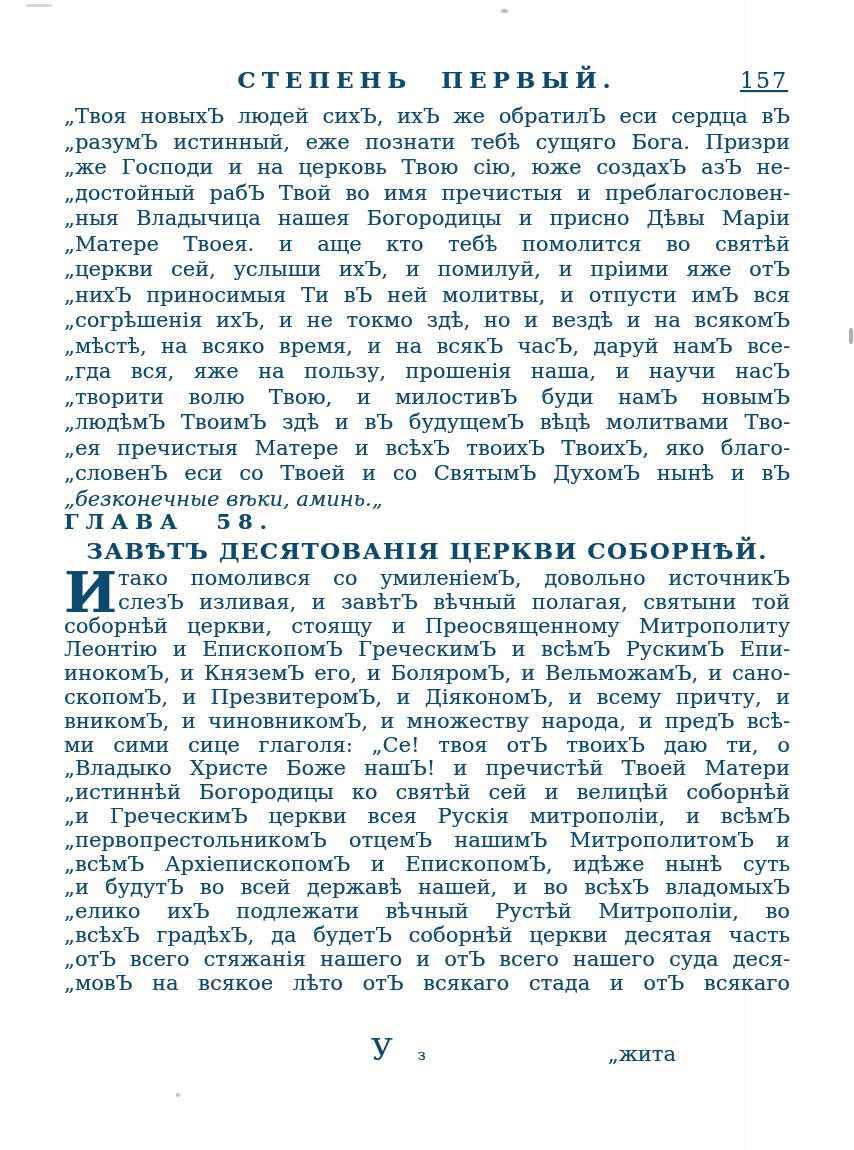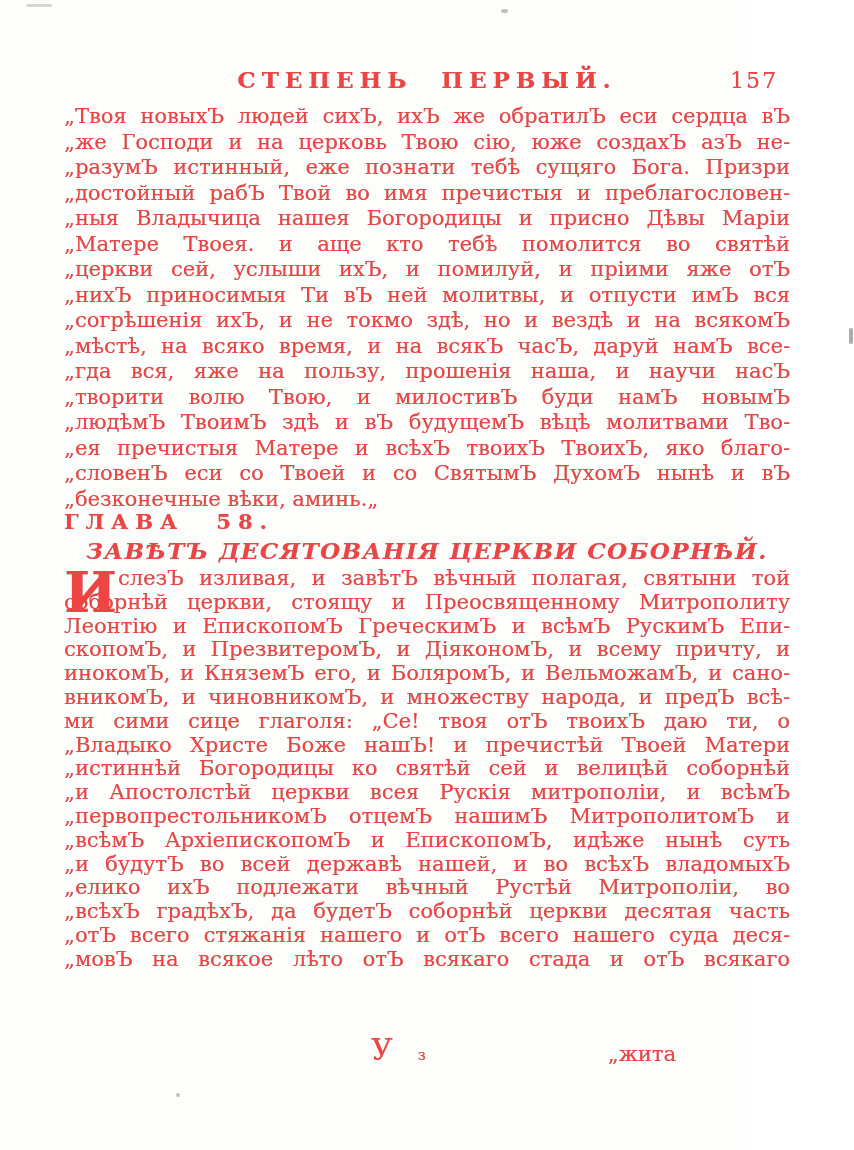--- a/index.html
+++ b/index.html
@@ -1,54 +1,54 @@
 <!DOCTYPE html>
 <html><head>
 <meta charset="utf-8">
 <style>
   html,body{margin:0;padding:0;width:854px;height:1150px;overflow:hidden;}
   .page{
     position:absolute; inset:0; width:746px; height:1150px;
     background:#fdfdfb;
     font-family:"DejaVu Serif","Liberation Serif",serif;
-    color:#ef4444;
+    color:#0c4a6e;
     text-shadow:0.35px 0.35px 0 rgba(28,21,16,0.38);
   }
   
   .running-head{position:absolute;top:66px;left:64px;width:726px;height:32px;}
   .rh-title{
     text-align:center;font-weight:bold;font-size:23px;
     letter-spacing:6px;word-spacing:15px;
   }
-  .rh-page{position:absolute;right:12px;top:2px;font-size:22px;letter-spacing:2px;}
+  .rh-page{position:absolute;right:2px;top:2px;font-size:22px;letter-spacing:2px;text-decoration:underline;}
   
   .para{position:absolute;left:64px;width:726px;font-size:21px;}
   .para .line{
     text-align:justify;
     text-align-last:justify;
     -moz-text-align-last:justify;
     white-space:normal;
   }
-  .para .line.short{text-align-last:left;-moz-text-align-last:left;}
+  .para .line.short{text-align-last:left;font-style:italic;-moz-text-align-last:left;}
   .para1{top:104px;line-height:25.5px;}
   .para2{top:567px;line-height:23.8px;}
   .dropcap{
     position:absolute;left:0;top:2px;
     font-size:56px;line-height:46px;font-weight:bold;
     letter-spacing:0;
   }
   .para2 .line.dc{padding-left:54px;}
   
   .chap-head{
     position:absolute;top:509px;left:64px;width:726px;text-align:left;
     font-weight:bold;font-size:21px;letter-spacing:7px;word-spacing:18px;
   }
   .chap-title{
     position:absolute;top:537px;left:64px;width:726px;text-align:center;
-    font-weight:bold;font-size:23px;letter-spacing:1.5px;font-style:italic;
+    font-weight:bold;font-size:23px;letter-spacing:1.5px;
   }
   
   .signature{position:absolute;left:371px;top:1032px;font-size:15px;letter-spacing:10px;}
   .signature::first-letter{font-size:30px;letter-spacing:10px;}
   .catchword{position:absolute;right:70px;top:1042px;font-size:21px;}
   
   .speck{position:absolute;background:#8a8a86;border-radius:50%;opacity:.55;}
   .sp1{left:26px;top:4px;width:26px;height:3px;border-radius:2px;opacity:.35;}
   .sp2{left:501px;top:9px;width:7px;height:4px;}
   .sp3{left:849px;top:328px;width:4px;height:16px;border-radius:2px;opacity:.7;}
@@ -64,52 +64,53 @@
   <span class="speck sp3"></span>
   <span class="speck sp4"></span>
 
   <header class="running-head">
     <div class="rh-title">СТЕПЕНЬ ПЕРВЫЙ.</div>
     <div class="rh-page">157</div>
   </header>
 
   <section class="para para1">
     <div class="line">„Твоя новыхЪ людей сихЪ, ихЪ же обратилЪ еси сердца вЪ</div>
+    <div class="line">„разумЪ истинный, еже познати тебѣ сущяго Бога. Призри</div>
     <div class="line">„же Господи и на церковь Твою сію, юже создахЪ азЪ не-</div>
-    <div class="line">„разумЪ истинный, еже познати тебѣ сущяго Бога. Призри</div>
     <div class="line">„достойный рабЪ Твой во имя пречистыя и преблагословен-</div>
     <div class="line">„ныя Владычица нашея Богородицы и присно Дѣвы Маріи</div>
     <div class="line">„Матере Твоея. и аще кто тебѣ помолится во святѣй</div>
     <div class="line">„церкви сей, услыши ихЪ, и помилуй, и пріими яже отЪ</div>
     <div class="line">„нихЪ приносимыя Ти вЪ ней молитвы, и отпусти имЪ вся</div>
     <div class="line">„согрѣшенія ихЪ, и не токмо здѣ, но и вездѣ и на всякомЪ</div>
     <div class="line">„мѣстѣ, на всяко время, и на всякЪ часЪ, даруй намЪ все-</div>
     <div class="line">„гда вся, яже на пользу, прошенія наша, и научи насЪ</div>
     <div class="line">„творити волю Твою, и милостивЪ буди намЪ новымЪ</div>
     <div class="line">„людѣмЪ ТвоимЪ здѣ и вЪ будущемЪ вѣцѣ молитвами Тво-</div>
     <div class="line">„ея пречистыя Матере и всѣхЪ твоихЪ ТвоихЪ, яко благо-</div>
     <div class="line">„словенЪ еси со Твоей и со СвятымЪ ДухомЪ нынѣ и вЪ</div>
     <div class="line short">„безконечные вѣки, аминь.„</div>
   </section>
 
   <div class="chap-head">ГЛАВА 58.</div>
   <div class="chap-title">ЗАВѢТЪ ДЕСЯТОВАНІЯ ЦЕРКВИ СОБОРНѢЙ.</div>
 
   <section class="para para2">
     <span class="dropcap">И</span>
+    <div class="line dc">тако помолився со умиленіемЪ, довольно источникЪ</div>
     <div class="line dc">слезЪ изливая, и завѣтЪ вѣчный полагая, святыни той</div>
     <div class="line">соборнѣй церкви, стоящу и Преосвященному Митрополиту</div>
     <div class="line">Леонтію и ЕпископомЪ ГреческимЪ и всѣмЪ РускимЪ Епи-</div>
+    <div class="line">инокомЪ, и КняземЪ его, и БоляромЪ, и ВельможамЪ, и сано-</div>
     <div class="line">скопомЪ, и ПрезвитеромЪ, и ДіякономЪ, и всему причту, и</div>
-    <div class="line">инокомЪ, и КняземЪ его, и БоляромЪ, и ВельможамЪ, и сано-</div>
     <div class="line">вникомЪ, и чиновникомЪ, и множеству народа, и предЪ всѣ-</div>
     <div class="line">ми сими сице глаголя: „Се! твоя отЪ твоихЪ даю ти, о</div>
     <div class="line">„Владыко Христе Боже нашЪ! и пречистѣй Твоей Матери</div>
     <div class="line">„истиннѣй Богородицы ко святѣй сей и велицѣй соборнѣй</div>
-    <div class="line">„и Апостолстѣй церкви всея Рускія митрополіи, и всѣмЪ</div>
+    <div class="line">„и ГреческимЪ церкви всея Рускія митрополіи, и всѣмЪ</div>
     <div class="line">„первопрестольникомЪ отцемЪ нашимЪ МитрополитомЪ и</div>
     <div class="line">„всѣмЪ АрхіепископомЪ и ЕпископомЪ, идѣже нынѣ суть</div>
     <div class="line">„и будутЪ во всей державѣ нашей, и во всѣхЪ владомыхЪ</div>
     <div class="line">„елико ихЪ подлежати вѣчный Рустѣй Митрополіи, во</div>
     <div class="line">„всѣхЪ градѣхЪ, да будетЪ соборнѣй церкви десятая часть</div>
     <div class="line">„отЪ всего стяжанія нашего и отЪ всего нашего суда деся-</div>
     <div class="line">„мовЪ на всякое лѣто отЪ всякаго стада и отЪ всякаго</div>
   </section>
 
   <footer>

